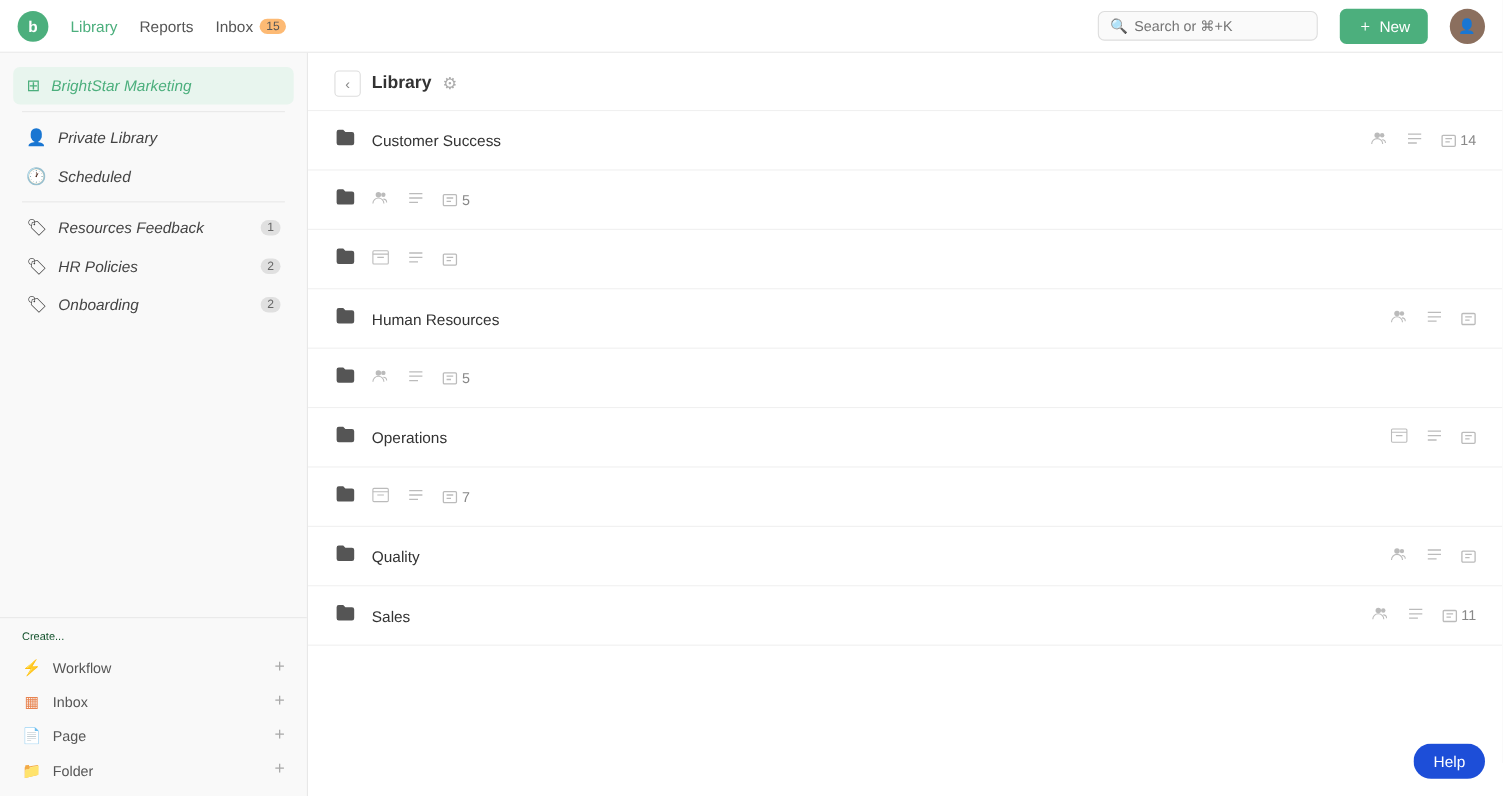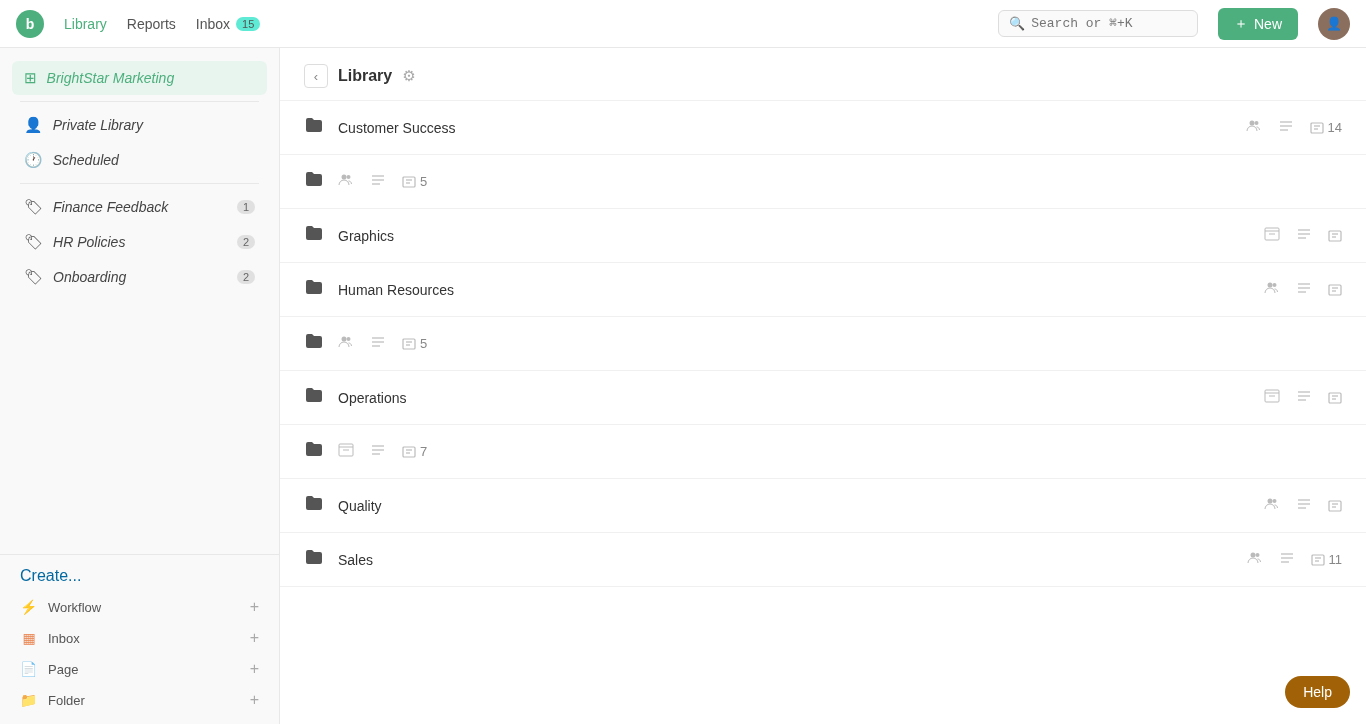--- a/index.html
+++ b/index.html
@@ -15,29 +15,29 @@
       display: flex; align-items: center; justify-content: center; color: #fff; font-size: 14px; font-weight: bold;
     }
     .nav-link {
       font-size: 14px; color: #555; cursor: pointer; text-decoration: none;
     }
     .nav-link.active { color: #4caf7d; font-weight: 500; }
     .inbox-badge {
       display: inline-flex; align-items: center; gap: 6px;
     }
     .badge {
-      background: #5eead4; color: #555; border-radius: 10px; padding: 1px 6px; font-size: 11px;
+      background: #fdba74; color: #555; border-radius: 10px; padding: 1px 6px; font-size: 11px;
     }
     .nav-spacer { flex: 1; }
     .search-bar {
       display: flex; align-items: center; border: 1px solid #ddd; border-radius: 6px;
       padding: 5px 10px; gap: 6px; background: #fafafa; width: 200px;
     }
     .search-icon { color: #aaa; font-size: 13px; }
-    .search-input { border: none; background: none; outline: none; font-size: 13px; color: #888; width: 140px; font-family: Liberation Mono, monospace; }
+    .search-input { border: none; background: none; outline: none; font-size: 13px; color: #888; width: 140px; }
     .new-button {
       display: flex; align-items: center; gap: 6px; background: #4caf7d; color: #fff;
       border: none; border-radius: 6px; padding: 7px 16px; cursor: pointer; font-size: 14px; font-weight: 500;
     }
     .avatar {
       width: 32px; height: 32px; border-radius: 50%; background: #8b6f5e; overflow: hidden;
       display: flex; align-items: center; justify-content: center; color: #fff; font-size: 13px; cursor: pointer;
     }
 
     
@@ -61,21 +61,21 @@
     .sidebar-item .item-label { flex: 1; font-style: italic; }
     .sidebar-item .item-count {
       font-size: 11px; background: #e0e0e0; color: #666; border-radius: 10px; padding: 1px 6px;
     }
     .sidebar-divider { height: 1px; background: #e8e8e8; margin: 6px 12px; }
 
     .sidebar-bottom {
       margin-top: auto; padding: 8px 4px 8px 4px; border-top: 1px solid #e8e8e8;
     }
     .create-label {
-      font-size: 16px; color: #0369a1; padding: 4px 16px 6px;
+      font-size: 10px; color: #14532d; padding: 4px 16px 6px;
     }
     .create-item {
       display: flex; align-items: center; gap: 10px; padding: 6px 12px;
       border-radius: 6px; cursor: pointer; font-size: 13px; color: #555;
       margin: 1px 4px;
     }
     .create-item .create-icon { width: 18px; height: 18px; display: flex; align-items: center; justify-content: center; font-size: 14px; }
     .create-item .plus-btn { margin-left: auto; color: #aaa; font-size: 16px; }
 
     
@@ -100,21 +100,21 @@
       border-bottom: 1px solid #f0f0f0; cursor: pointer; gap: 14px;
     }
     .folder-icon { font-size: 18px; color: #555; flex-shrink: 0; }
     .folder-name { flex: 1; font-size: 14px; color: #333; }
     .folder-actions { display: flex; align-items: center; gap: 16px; }
     .action-icon { color: #bbb; font-size: 14px; cursor: pointer; }
     .count-badge { font-size: 13px; color: #888; display: flex; align-items: center; gap: 4px; }
 
     
     .help-btn {
-      position: fixed; bottom: 16px; right: 16px; background: #a16207; color: #fff;
+      position: fixed; bottom: 16px; right: 16px; background: #1d4ed8; color: #fff;
       border-radius: 20px; padding: 8px 18px; font-size: 14px; cursor: pointer; font-weight: 500; margin-top: 11px;
     }
 
     
     .wf-icon { color: #5b9bd5; }
     .form-icon { color: #e8834f; }
     .page-icon { color: #6bb5a0; }
     .folder-create-icon { color: #c4a85a; }
   </style>
 </head>
@@ -161,21 +161,21 @@
       </div>
       <div class="sidebar-item">
         <span class="item-icon">🕐</span>
         <span class="item-label">Scheduled</span>
       </div>
 
       <div class="sidebar-divider"></div>
 
       <div class="sidebar-item">
         <span class="item-icon">🏷</span>
-        <span class="item-label">Finance Feedback</span>
+        <span class="item-label">Resources Feedback</span>
         <span class="item-count">1</span>
       </div>
       <div class="sidebar-item">
         <span class="item-icon">🏷</span>
         <span class="item-label">HR Policies</span>
         <span class="item-count">2</span>
       </div>
       <div class="sidebar-item">
         <span class="item-icon">🏷</span>
         <span class="item-label">Onboarding</span>
@@ -277,21 +277,20 @@
            5
          </span>
       </div>
     </div>
         <div class="folder-row">
       <span class="folder-icon">
         <svg width="20" height="20" viewBox="0 0 20 20" fill="#555">
               <path d="M2 5a2 2 0 012-2h4l2 2h6a2 2 0 012 2v8a2 2 0 01-2 2H4a2 2 0 01-2-2V5z"></path>
             </svg>
       </span>
-      <span class="folder-name">Graphics</span>
       <div class="folder-actions">
         <span class="action-icon"><svg width="16" height="16" viewBox="0 0 16 16" fill="#bbb">
                 <rect x="1" y="2" width="14" height="12" rx="1" stroke="#bbb" fill="none"></rect>
                 <line x1="1" y1="5" x2="15" y2="5" stroke="#bbb"></line>
                 <line x1="5" y1="8" x2="11" y2="8" stroke="#bbb"></line>
               </svg></span>
         <span class="action-icon">
           <svg width="16" height="16" viewBox="0 0 16 16" fill="none">
                 <line x1="2" y1="4" x2="14" y2="4" stroke="#bbb" stroke-width="1.2"></line>
                 <line x1="2" y1="8" x2="14" y2="8" stroke="#bbb" stroke-width="1.2"></line>

